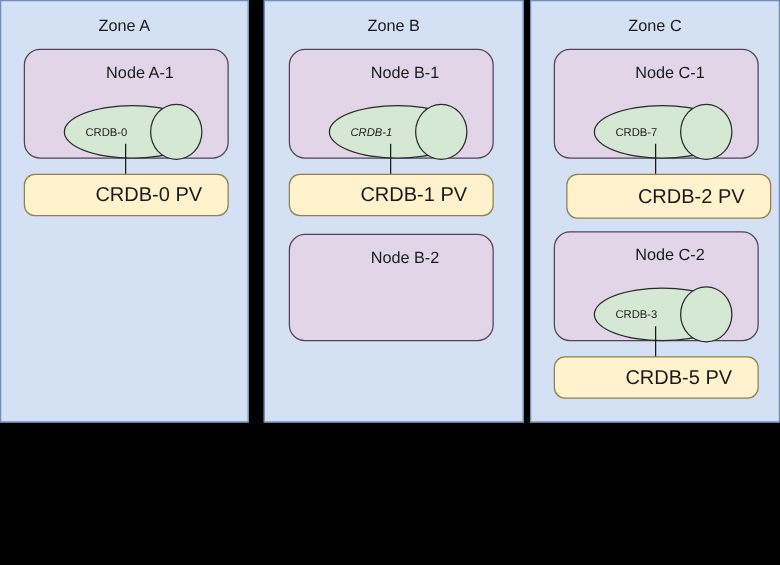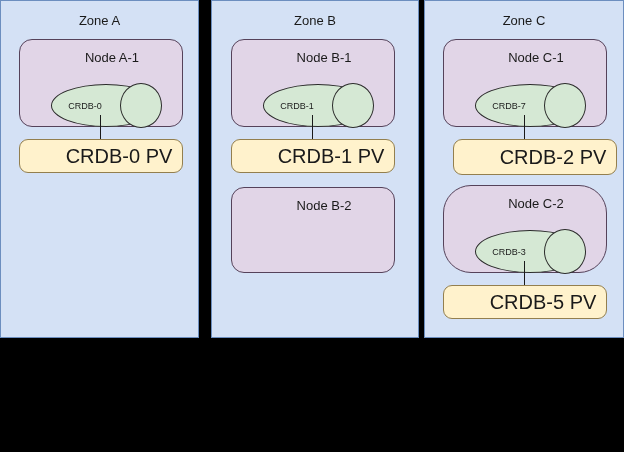--- a/index.html
+++ b/index.html
@@ -105,21 +105,21 @@
     position: absolute;
     background: #fff2cc;
     border: 1px solid #937f4e;
     border-radius: 9px;
     box-sizing: border-box;
     display: flex;
     align-items: center;
     justify-content: center;
   }
   .pv-label {
-    font-size: 20px;
+    font-size: 16px;
     color: #1a1a1a;
     line-height: 17px;
     white-space: nowrap;
     margin-left: 36px;
   }
 
   .edge {
     position: absolute;
     width: 1px;
     background: #1a1a1a;
@@ -149,21 +149,21 @@
       <span class="pv-label">CRDB-0 PV</span>
     </div>
   </div>
 
   <div class="zone" style="left:211px; top:0px; width:208px; height:338px;">
 
     <div class="zone-title" style="top:12px;">Zone B</div>
 
     <div class="node" style="left:19px; top:38px; width:164px; height:88px;">
       <div class="node-title">Node B-1</div>
-      <div class="cyl" style="left:31px; top:44px; width:110px; height:43px;">
+      <div class="cyl" style="left:31px; top:44px; width:110px; height:43px;font-style:italic;">
         <div class="cyl-body"></div>
         <div class="cyl-cap"></div>
         <div class="cyl-label">CRDB-1</div>
       </div>
     </div>
 
     <div class="edge" style="left:100px; top:114px; height:26px;"></div>
 
     <div class="pv" style="left:19px; top:138px; width:164px; height:34px;">
       <span class="pv-label">CRDB-1 PV</span>
@@ -186,21 +186,21 @@
         <div class="cyl-label">CRDB-7</div>
       </div>
     </div>
 
     <div class="edge" style="left:99px; top:114px; height:26px;"></div>
 
     <div class="pv" style="left:28px; top:138px; width:164px; height:36px;">
       <span class="pv-label">CRDB-2 PV</span>
     </div>
 
-    <div class="node" style="left:18px; top:184px; width:164px; height:88px;border-radius:28px;">
+    <div class="node" style="left:18px; top:184px; width:164px; height:88px;">
       <div class="node-title">Node C-2</div>
       <div class="cyl" style="left:31px; top:44px; width:110px; height:43px;">
         <div class="cyl-body"></div>
         <div class="cyl-cap"></div>
         <div class="cyl-label">CRDB-3</div>
       </div>
     </div>
 
     <div class="edge" style="left:99px; top:260px; height:26px;"></div>
 

